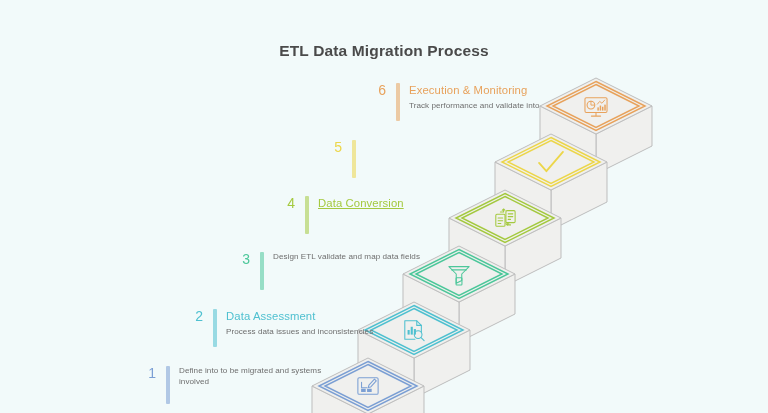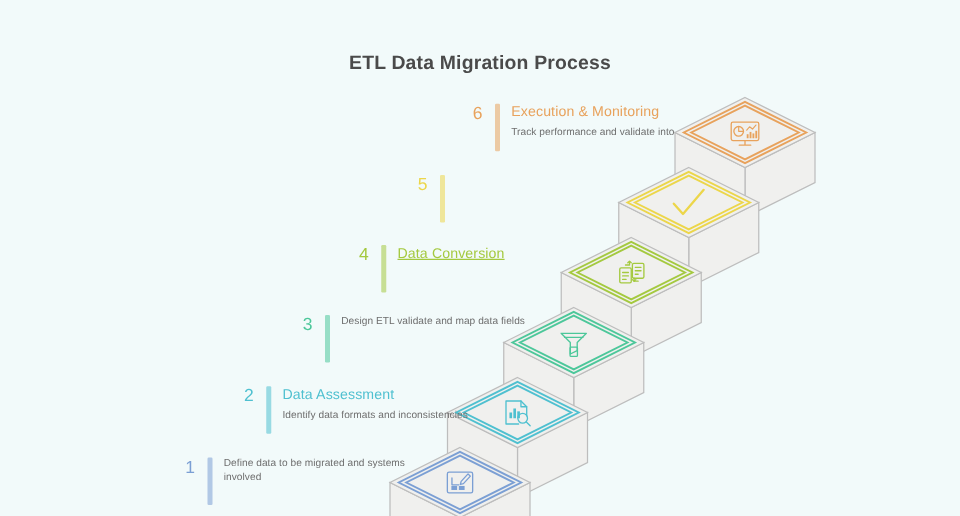--- a/index.html
+++ b/index.html
@@ -249,28 +249,28 @@
       </div>
     </div>
   </div>
 
   <div class="step-text" style="left:181px; top:289px;">
     <div class="step-row">
       <div class="step-num" style="color: rgb(79, 192, 208);">2</div>
       <div class="step-bar" style="background: rgb(79, 192, 208); opacity: 0.55;"></div>
       <div class="step-body">
         <div class="step-title" style="color: rgb(79, 192, 208);">Data Assessment</div>
-        <div class="step-desc">Identify data formats and inconsistencies</div>
+        <div class="step-desc">Process data issues and inconsistencies</div>
       </div>
     </div>
   </div>
 
   <div class="step-text" style="left:134px; top:346px;">
     <div class="step-row">
       <div class="step-num" style="color: rgb(123, 159, 212);">1</div>
       <div class="step-bar" style="background: rgb(123, 159, 212); opacity: 0.55;"></div>
       <div class="step-body">
-        <div class="step-desc">Define data to be migrated and systems involved</div>
+        <div class="step-desc">Define into to be migrated and systems involved</div>
       </div>
     </div>
   </div>
 
 </div>
 
 </body></html>

